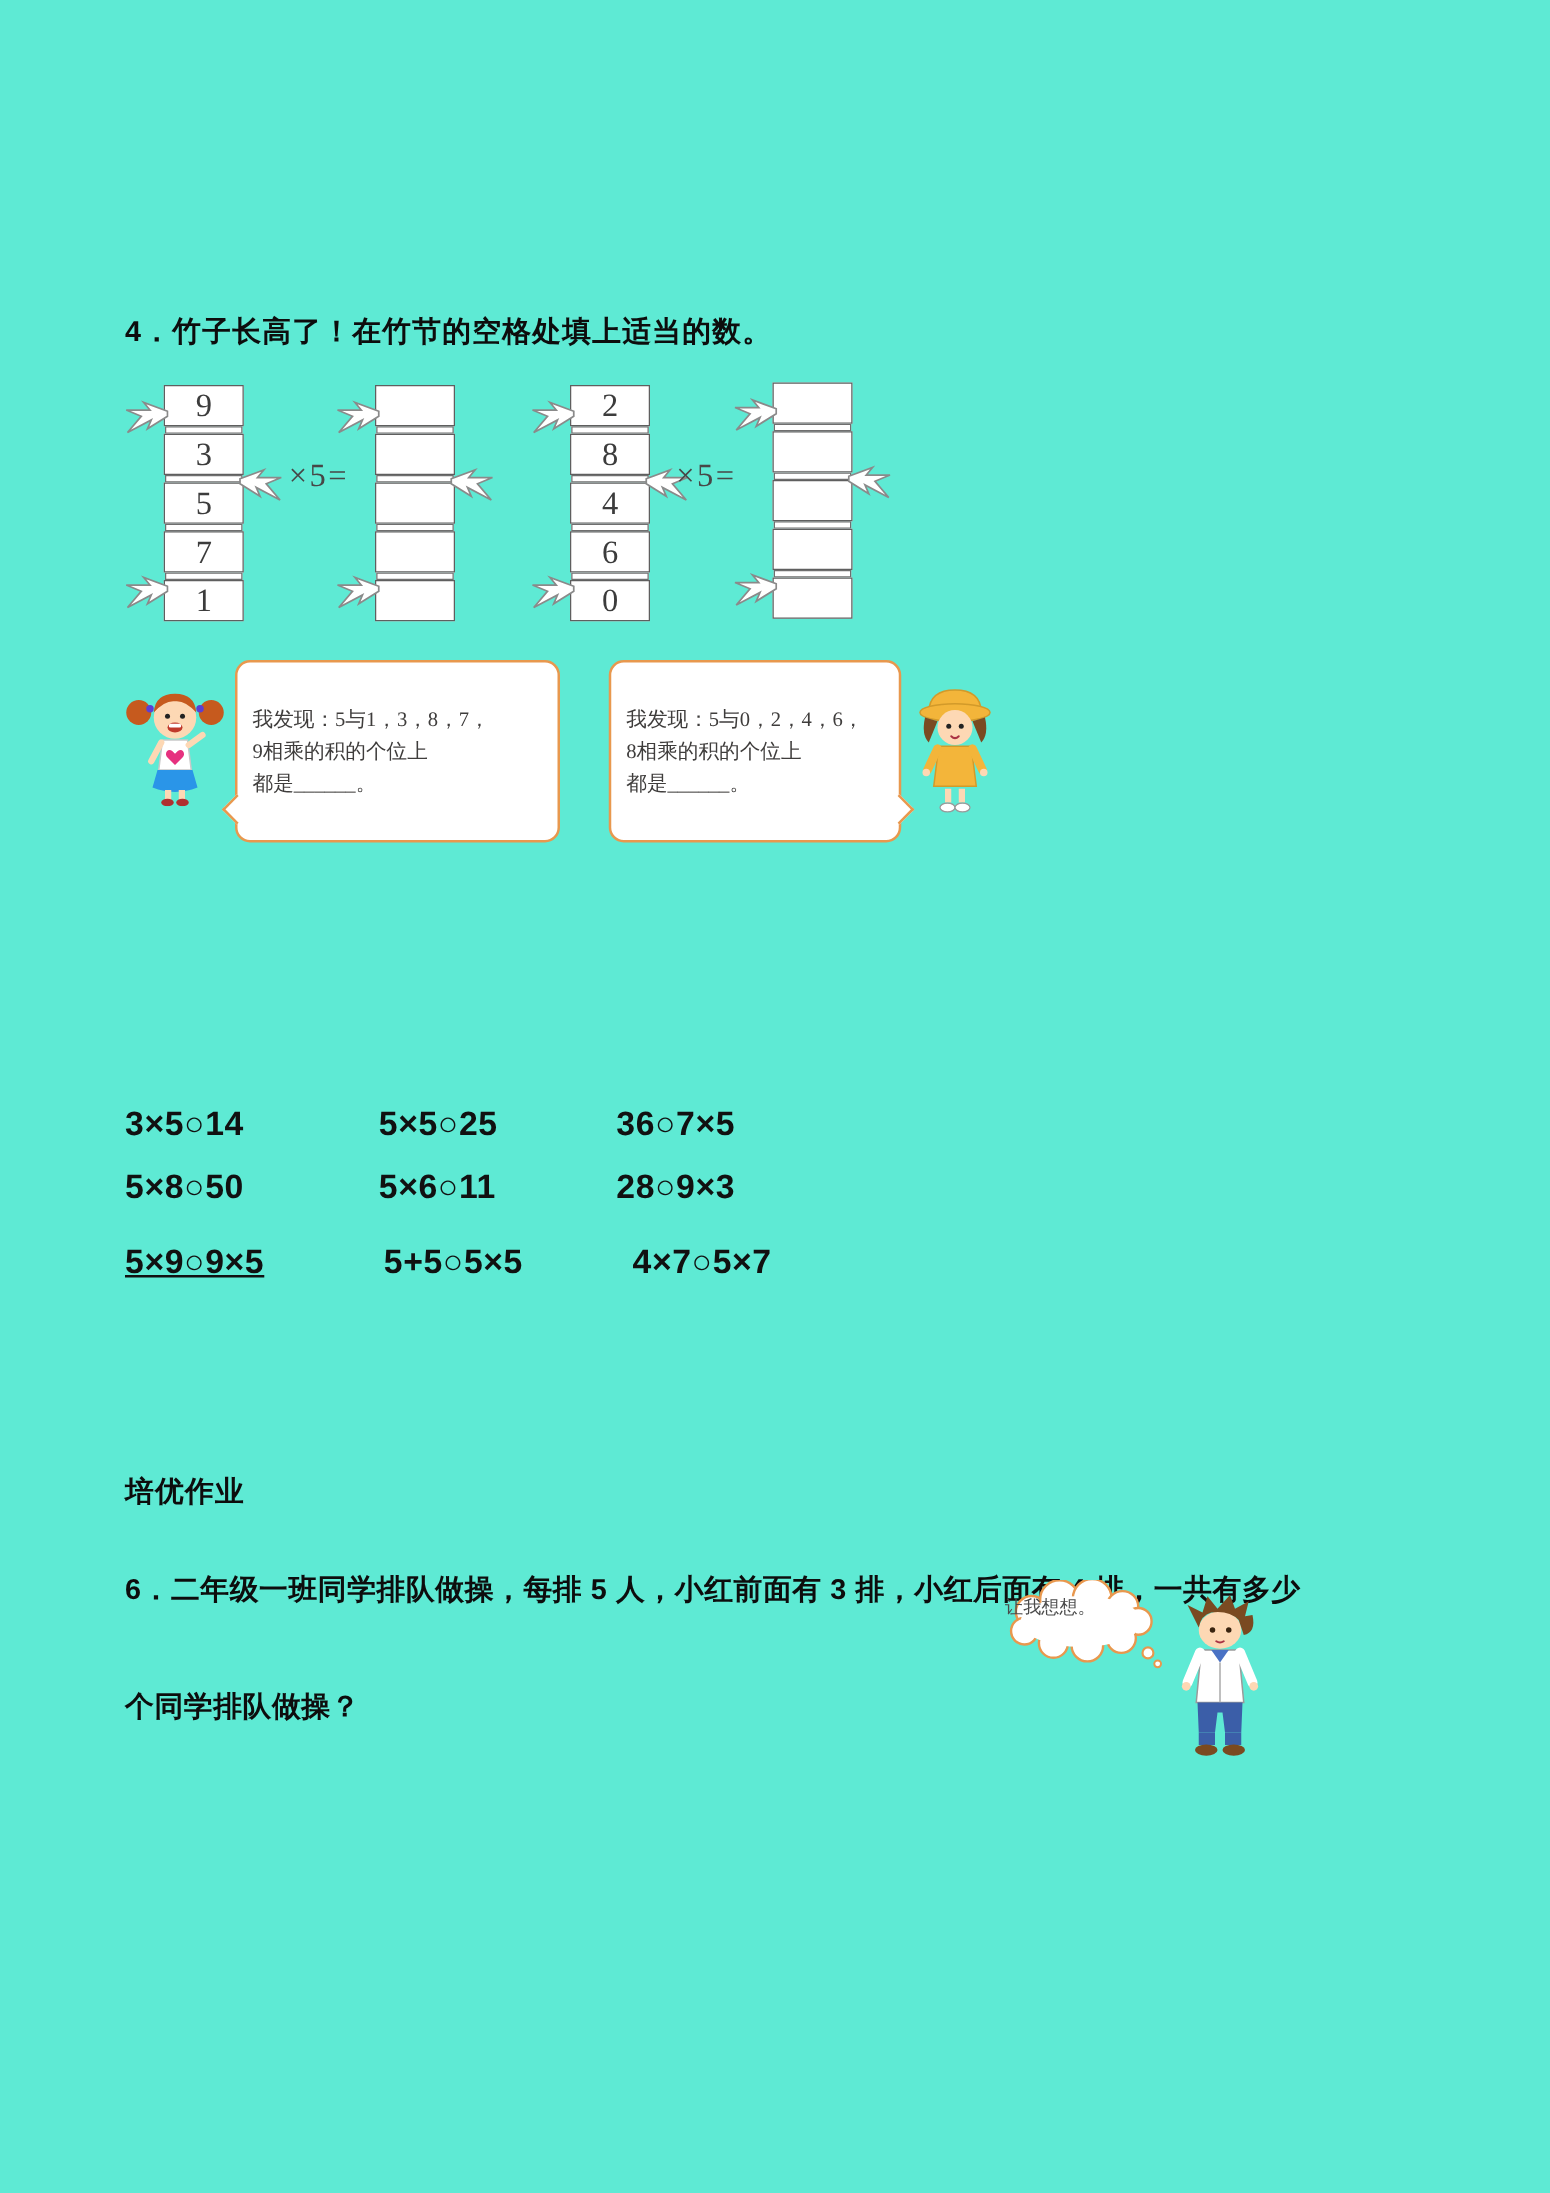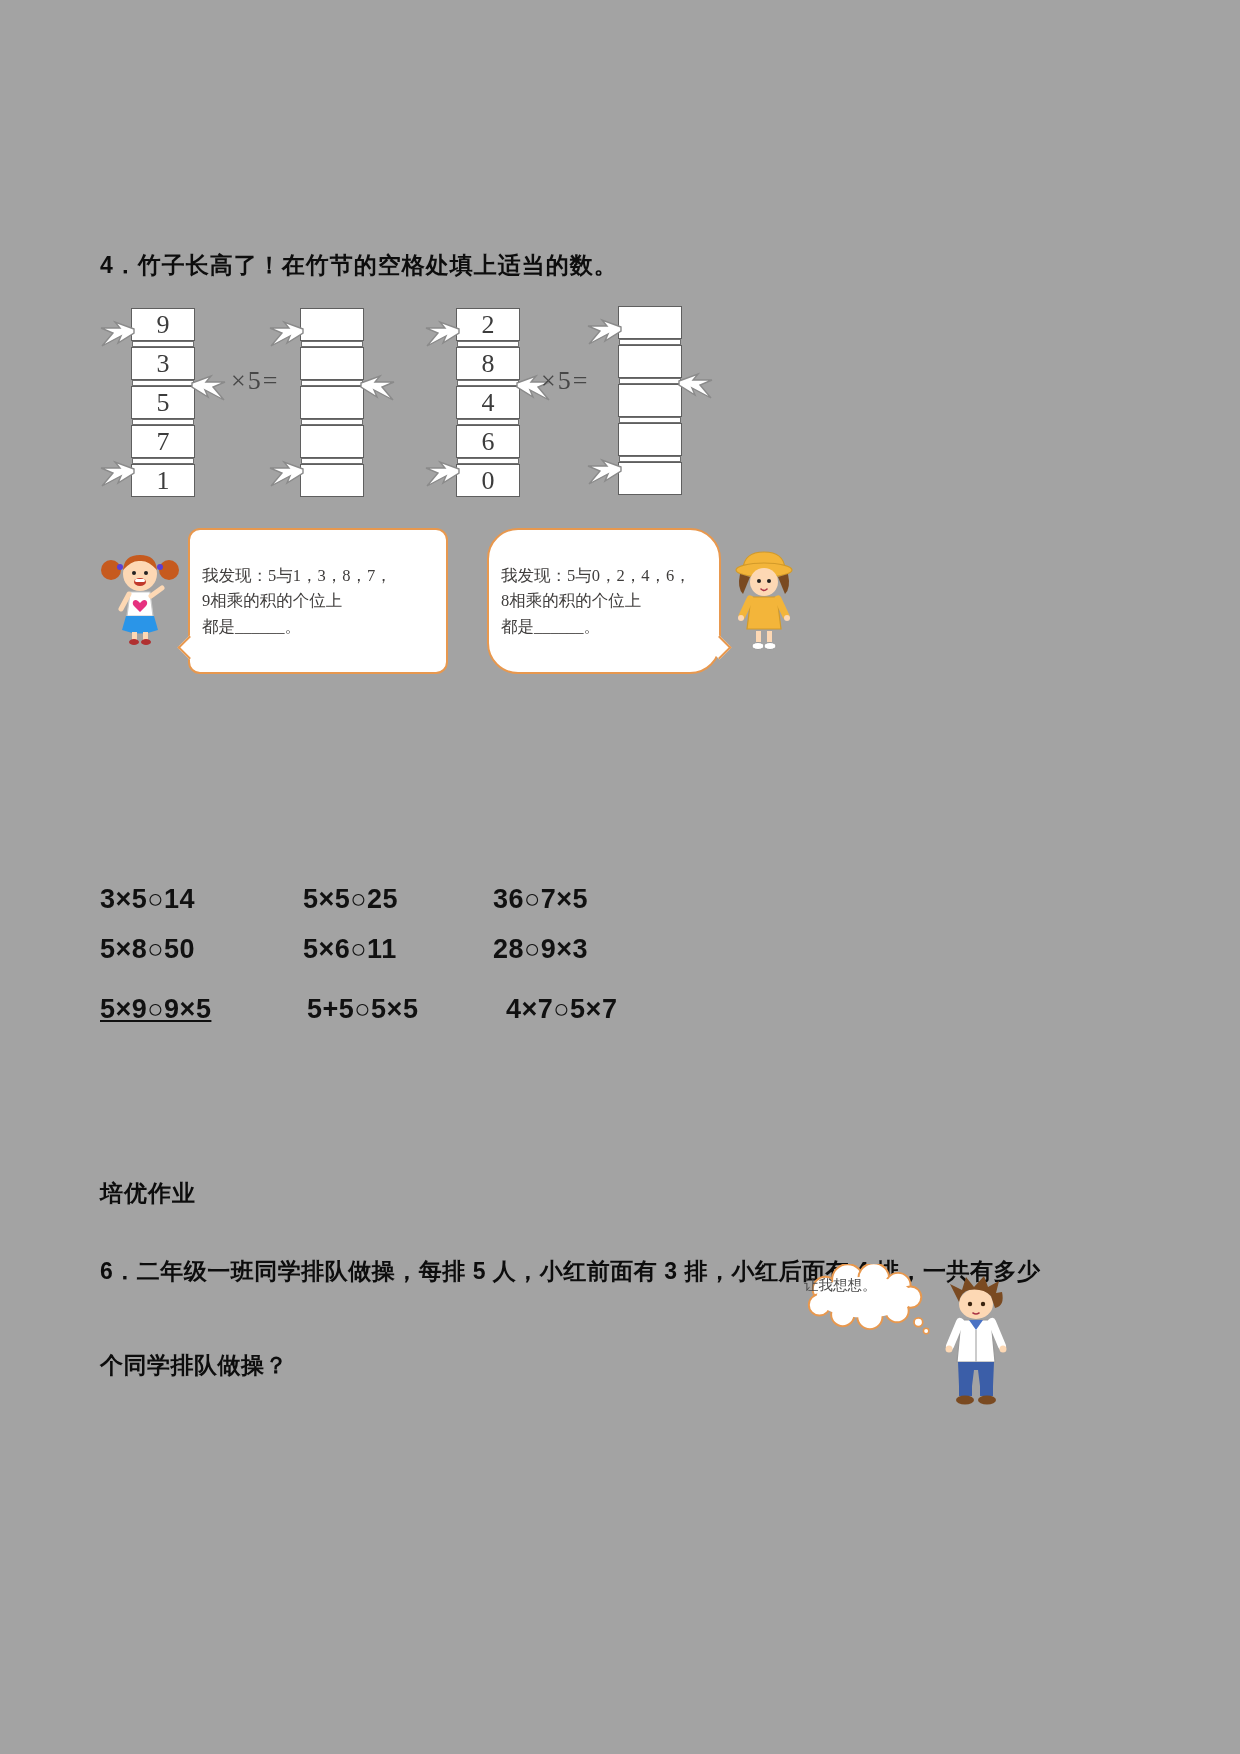--- a/index.html
+++ b/index.html
@@ -1,16 +1,16 @@
 <!DOCTYPE html>
 <html><head>
 <meta charset="utf-8">
 <style>
   html,body{margin:0;padding:0;background:#fff;}
-  #page{position:relative;width:1240px;height:1754px;background:#a3a3a3;overflow:hidden;
+  #page{position:relative;width:1240px;height:1754px;background:#5eead4;overflow:hidden;
         font-family:"Liberation Sans",sans-serif;color:#141414;}
 
   .heading{position:absolute;font-weight:700;font-size:23px;letter-spacing:1px;color:#0d0d0d;}
   .bodytext{position:absolute;font-weight:600;font-size:23px;letter-spacing:0.5px;color:#0d0d0d;}
 
   
   .bamboo{position:absolute;width:64px;display:flex;flex-direction:column;}
   .b-cell{height:31px;border:1.5px solid #5f5f5f;background:#fff;display:flex;align-items:center;justify-content:center;
           font-family:"Liberation Serif",serif;font-size:26px;color:#3c3c3c;}
   .b-joint{height:4px;margin:0 1px;border:1.2px solid #6f6f6f;background:#fff;}
@@ -172,21 +172,21 @@
       <ellipse cx="48" cy="99" rx="5" ry="3" fill="#b03030"></ellipse>
   </svg>
 
   <div class="bubble" style="left:188px;top:528px;width:260px;">
     <span>我发现：5与1，3，8，7，
 9相乘的积的个位上
 都是______。</span>
     <div class="tail left"></div>
   </div>
 
-  <div class="bubble" style="left:487px;top:528px;width:234px;border-radius:31px;">
+  <div class="bubble" style="left:487px;top:528px;width:234px;">
     <span>我发现：5与0，2，4，6，
 8相乘的积的个位上
 都是______。</span>
     <div class="tail right"></div>
   </div>
 
   <svg class="charsvg" style="left:726px;top:546px;" width="76" height="106" viewBox="0 0 76 106">
     <path d="M17 23 Q18 6 38 6 Q58 6 59 23 Z" fill="#f3b53a" stroke="#d29a2a" stroke-width="1.2"></path>
     <ellipse cx="38" cy="24" rx="28" ry="7" fill="#f3b53a" stroke="#d29a2a" stroke-width="1.2"></ellipse>
     <path d="M14 28 Q11 42 17 48 L24 31 Z" fill="#7a4a21"></path>

